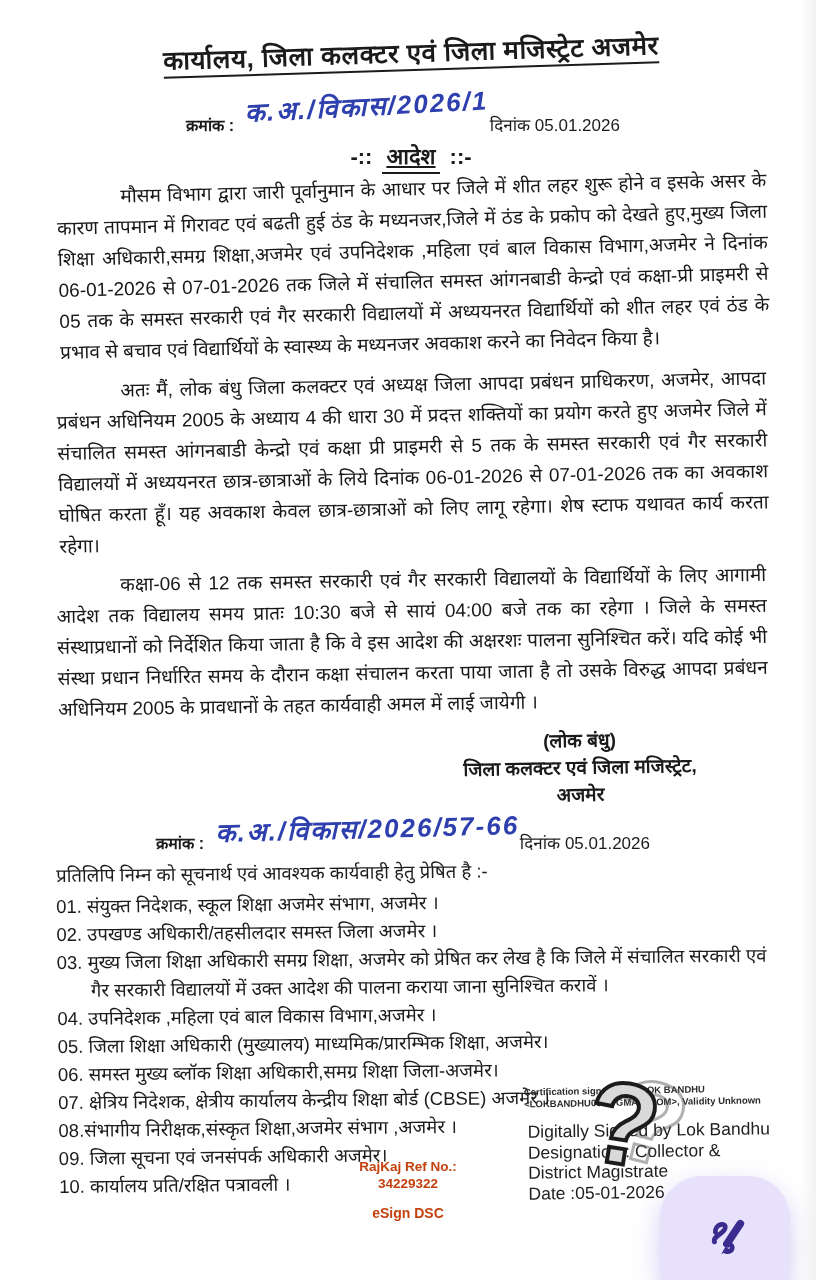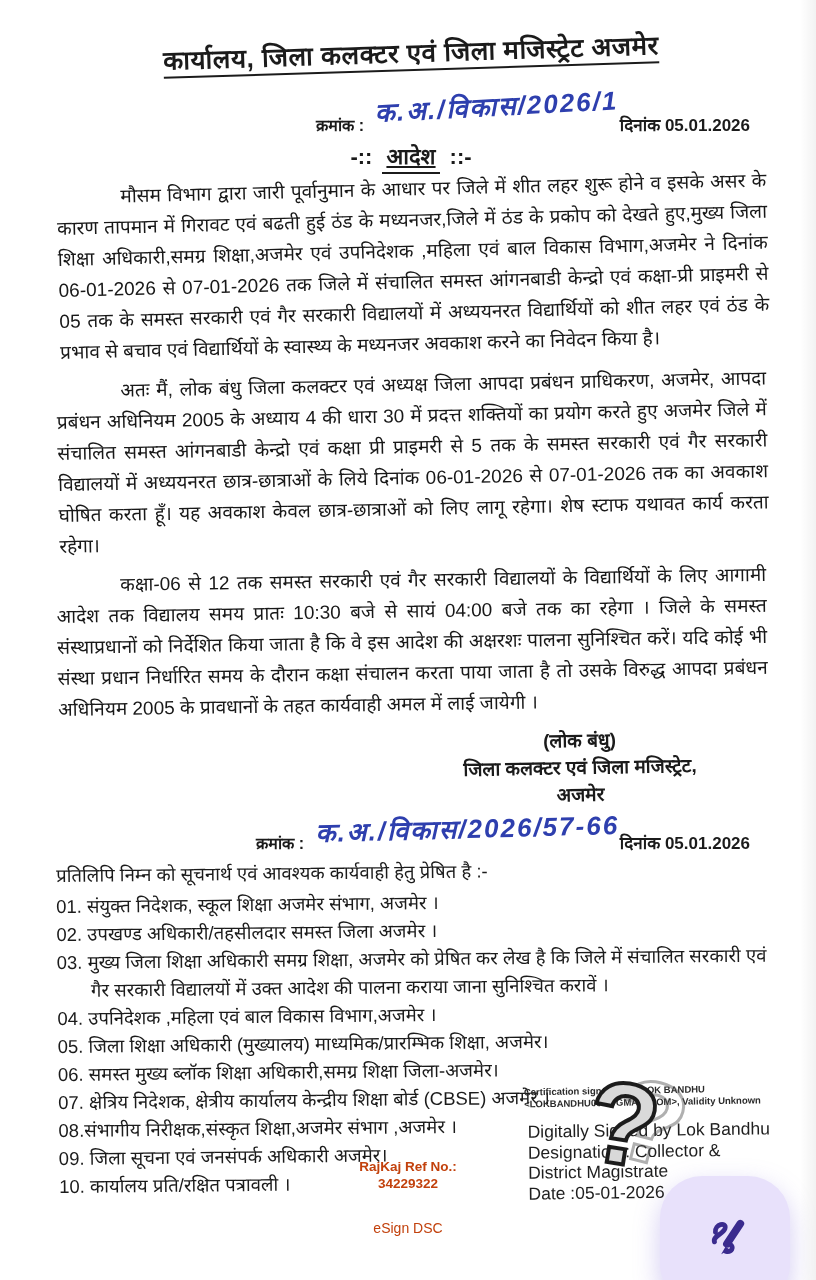--- a/index.html
+++ b/index.html
@@ -21,32 +21,32 @@
 
   .title{
     text-align:center;
     font-size:26px;font-weight:700;letter-spacing:.5px;
     text-decoration:underline;text-decoration-thickness:2px;text-underline-offset:7px;
     transform:rotate(-1.8deg);
     margin:0 10px;
   }
 
   .meta-row{
-    display:flex;justify-content:flex-end;align-items:flex-end;
+    display:flex;justify-content:center;align-items:flex-end;
     margin-top:30px;position:relative;
   }
   .meta-left{display:flex;align-items:flex-end;gap:12px;}
   .serial-label{font-size:16px;font-weight:600;white-space:nowrap;}
   .handwriting{
     font-size:26px;font-style:italic;font-weight:600;letter-spacing:2px;
     color:#2e3fae;white-space:nowrap;
     transform:rotate(-3deg) translateY(-6px);transform-origin:left bottom;
   }
   .hw2{transform:rotate(-1.5deg) translateY(-4px);}
-  .date-label{font-size:17px;font-weight:700;white-space:nowrap;margin-right:16px;}
+  .date-label{font-size:17px;font-weight:400;white-space:nowrap;margin-right:16px;}
 
   .order-heading{
     display:flex;justify-content:center;align-items:baseline;gap:10px;
     font-size:22px;font-weight:700;margin-top:4px;
   }
   .order-word{border-bottom:2px solid #1b1b1b;padding:0 4px 2px 4px;text-decoration:underline;}
 
   .para{
     font-size:19px;line-height:31px;text-align:justify;text-indent:64px;
     margin:8px 0 0 0;transform-origin:left top;color:#181818;
@@ -88,21 +88,21 @@
     transform:rotate(9deg);
   }
   .q-ghost{
     color:transparent;-webkit-text-stroke:3px rgba(80,80,80,.45);
     transform:rotate(14deg) translate(26px,-8px);
   }
   .rajkaj{
     position:absolute;left:320px;top:1158px;width:176px;text-align:center;
     font-size:13.5px;font-weight:700;line-height:17px;color:#c2410c;
   }
-  .esign{margin-top:28px;font-weight:400;font-size:14px;}
+  .esign{margin-top:13px;font-weight:700;font-size:14px;}
 
   .fab{
     position:absolute;left:660px;top:1176px;width:130px;height:130px;
     background:#e8e1fb;border-radius:42px;
     box-shadow:0 10px 26px rgba(140,120,220,.38);
     display:flex;justify-content:center;align-items:flex-start;
     padding-top:40px;box-sizing:border-box;cursor:pointer;border:none;
   }
 </style>
 </head>

